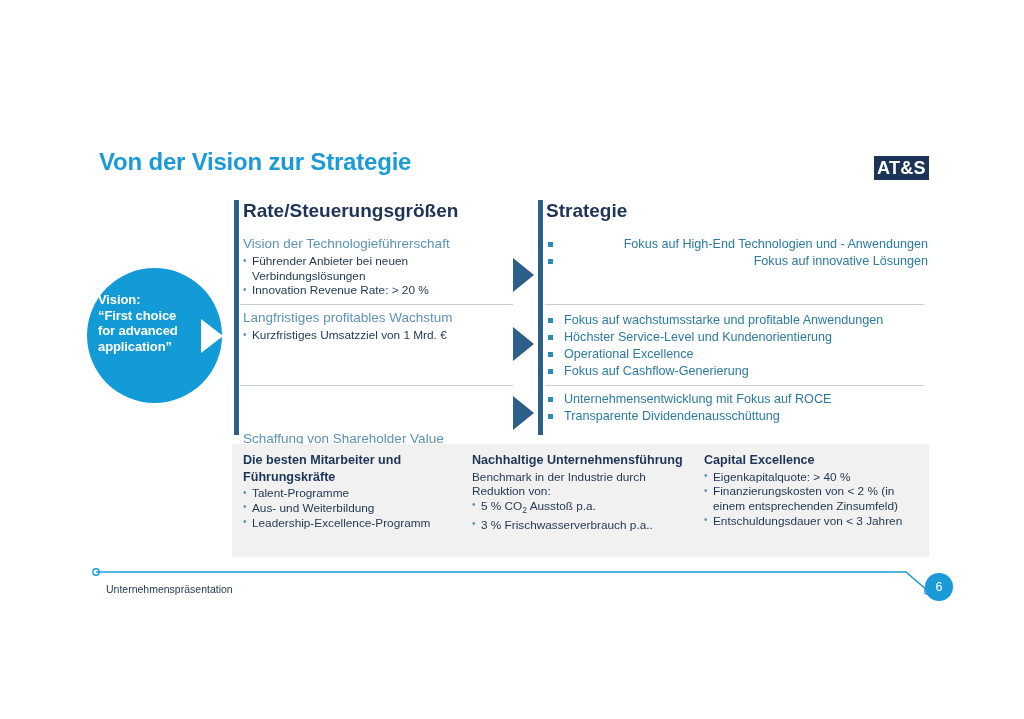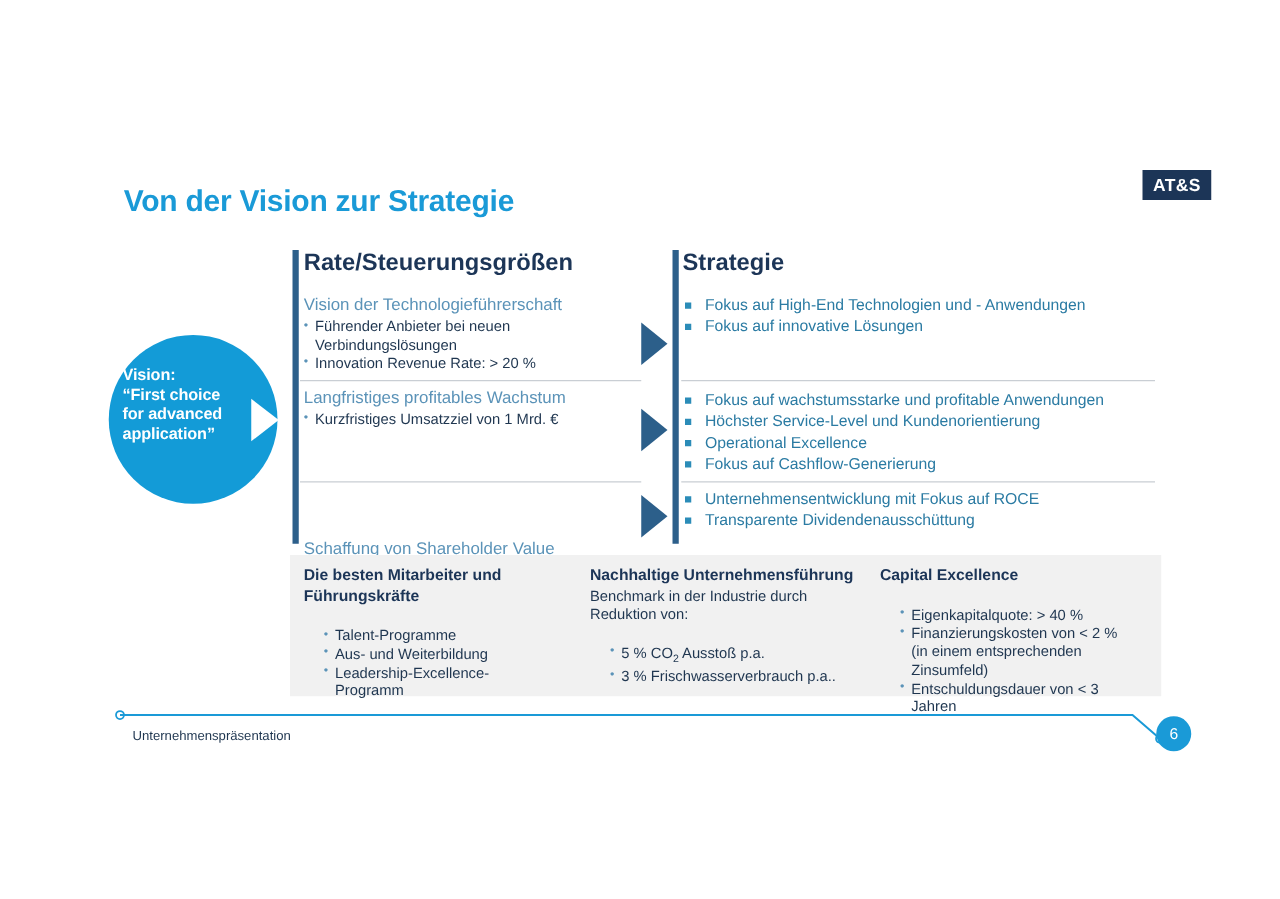--- a/index.html
+++ b/index.html
@@ -31,32 +31,31 @@
     font-weight: bold;
     color: #1a9ad7;
     letter-spacing: -0.2px;
     white-space: nowrap;
   }
 
   
   .logo {
     position: absolute;
     left: 874px;
-    top: 136px;
+    top: 156px;
     width: 55px;
     height: 24px;
     background: #1c3557;
     color: #ffffff;
-    font-size: 14px;
+    font-size: 18px;
     font-weight: bold;
     display: flex;
     align-items: center;
     justify-content: center;
     letter-spacing: 0.3px;
-    margin-left: 40px;
   }
 
   
   .vision-circle {
     position: absolute;
     left: 87px;
     top: 268px;
     width: 135px;
     height: 135px;
     border-radius: 50%;
@@ -136,21 +135,21 @@
   .goal-list li::before {
     content: "\2022";
     position: absolute;
     left: 0; top: -0.5px;
     color: #5b93b8;
     font-size: 10px;
   }
 
   
   .strat-group { position: absolute; left: 548px; width: 380px; }
-  .strat-group.s0 { top: 236px; }
+  .strat-group.s0 { top: 236px; text-align: right; }
   .strat-group.s1 { top: 312px; }
   .strat-group.s2 { top: 391px; }
   .strat-list { list-style: none; margin: 0; padding: 0; }
   .strat-list li {
     position: relative;
     padding-left: 16px;
     font-size: 12.6px;
     line-height: 17px;
     color: #2b7ba3;
   }
@@ -192,21 +191,21 @@
     font-weight: bold;
     color: #1c3557;
     line-height: 16.5px;
     margin-bottom: 1px;
   }
   .bp-intro {
     font-size: 11.8px;
     line-height: 14.6px;
     color: #1f3650;
   }
-  .bp-list { list-style: none; margin: 16px; padding: 0; }
+  .bp-list { list-style: none; margin: 0; padding: 0; }
   .bp-list li {
     position: relative;
     padding-left: 9px;
     font-size: 11.8px;
     line-height: 14.8px;
     color: #1f3650;
   }
   .bp-list li::before {
     content: "\2022";
     position: absolute;

